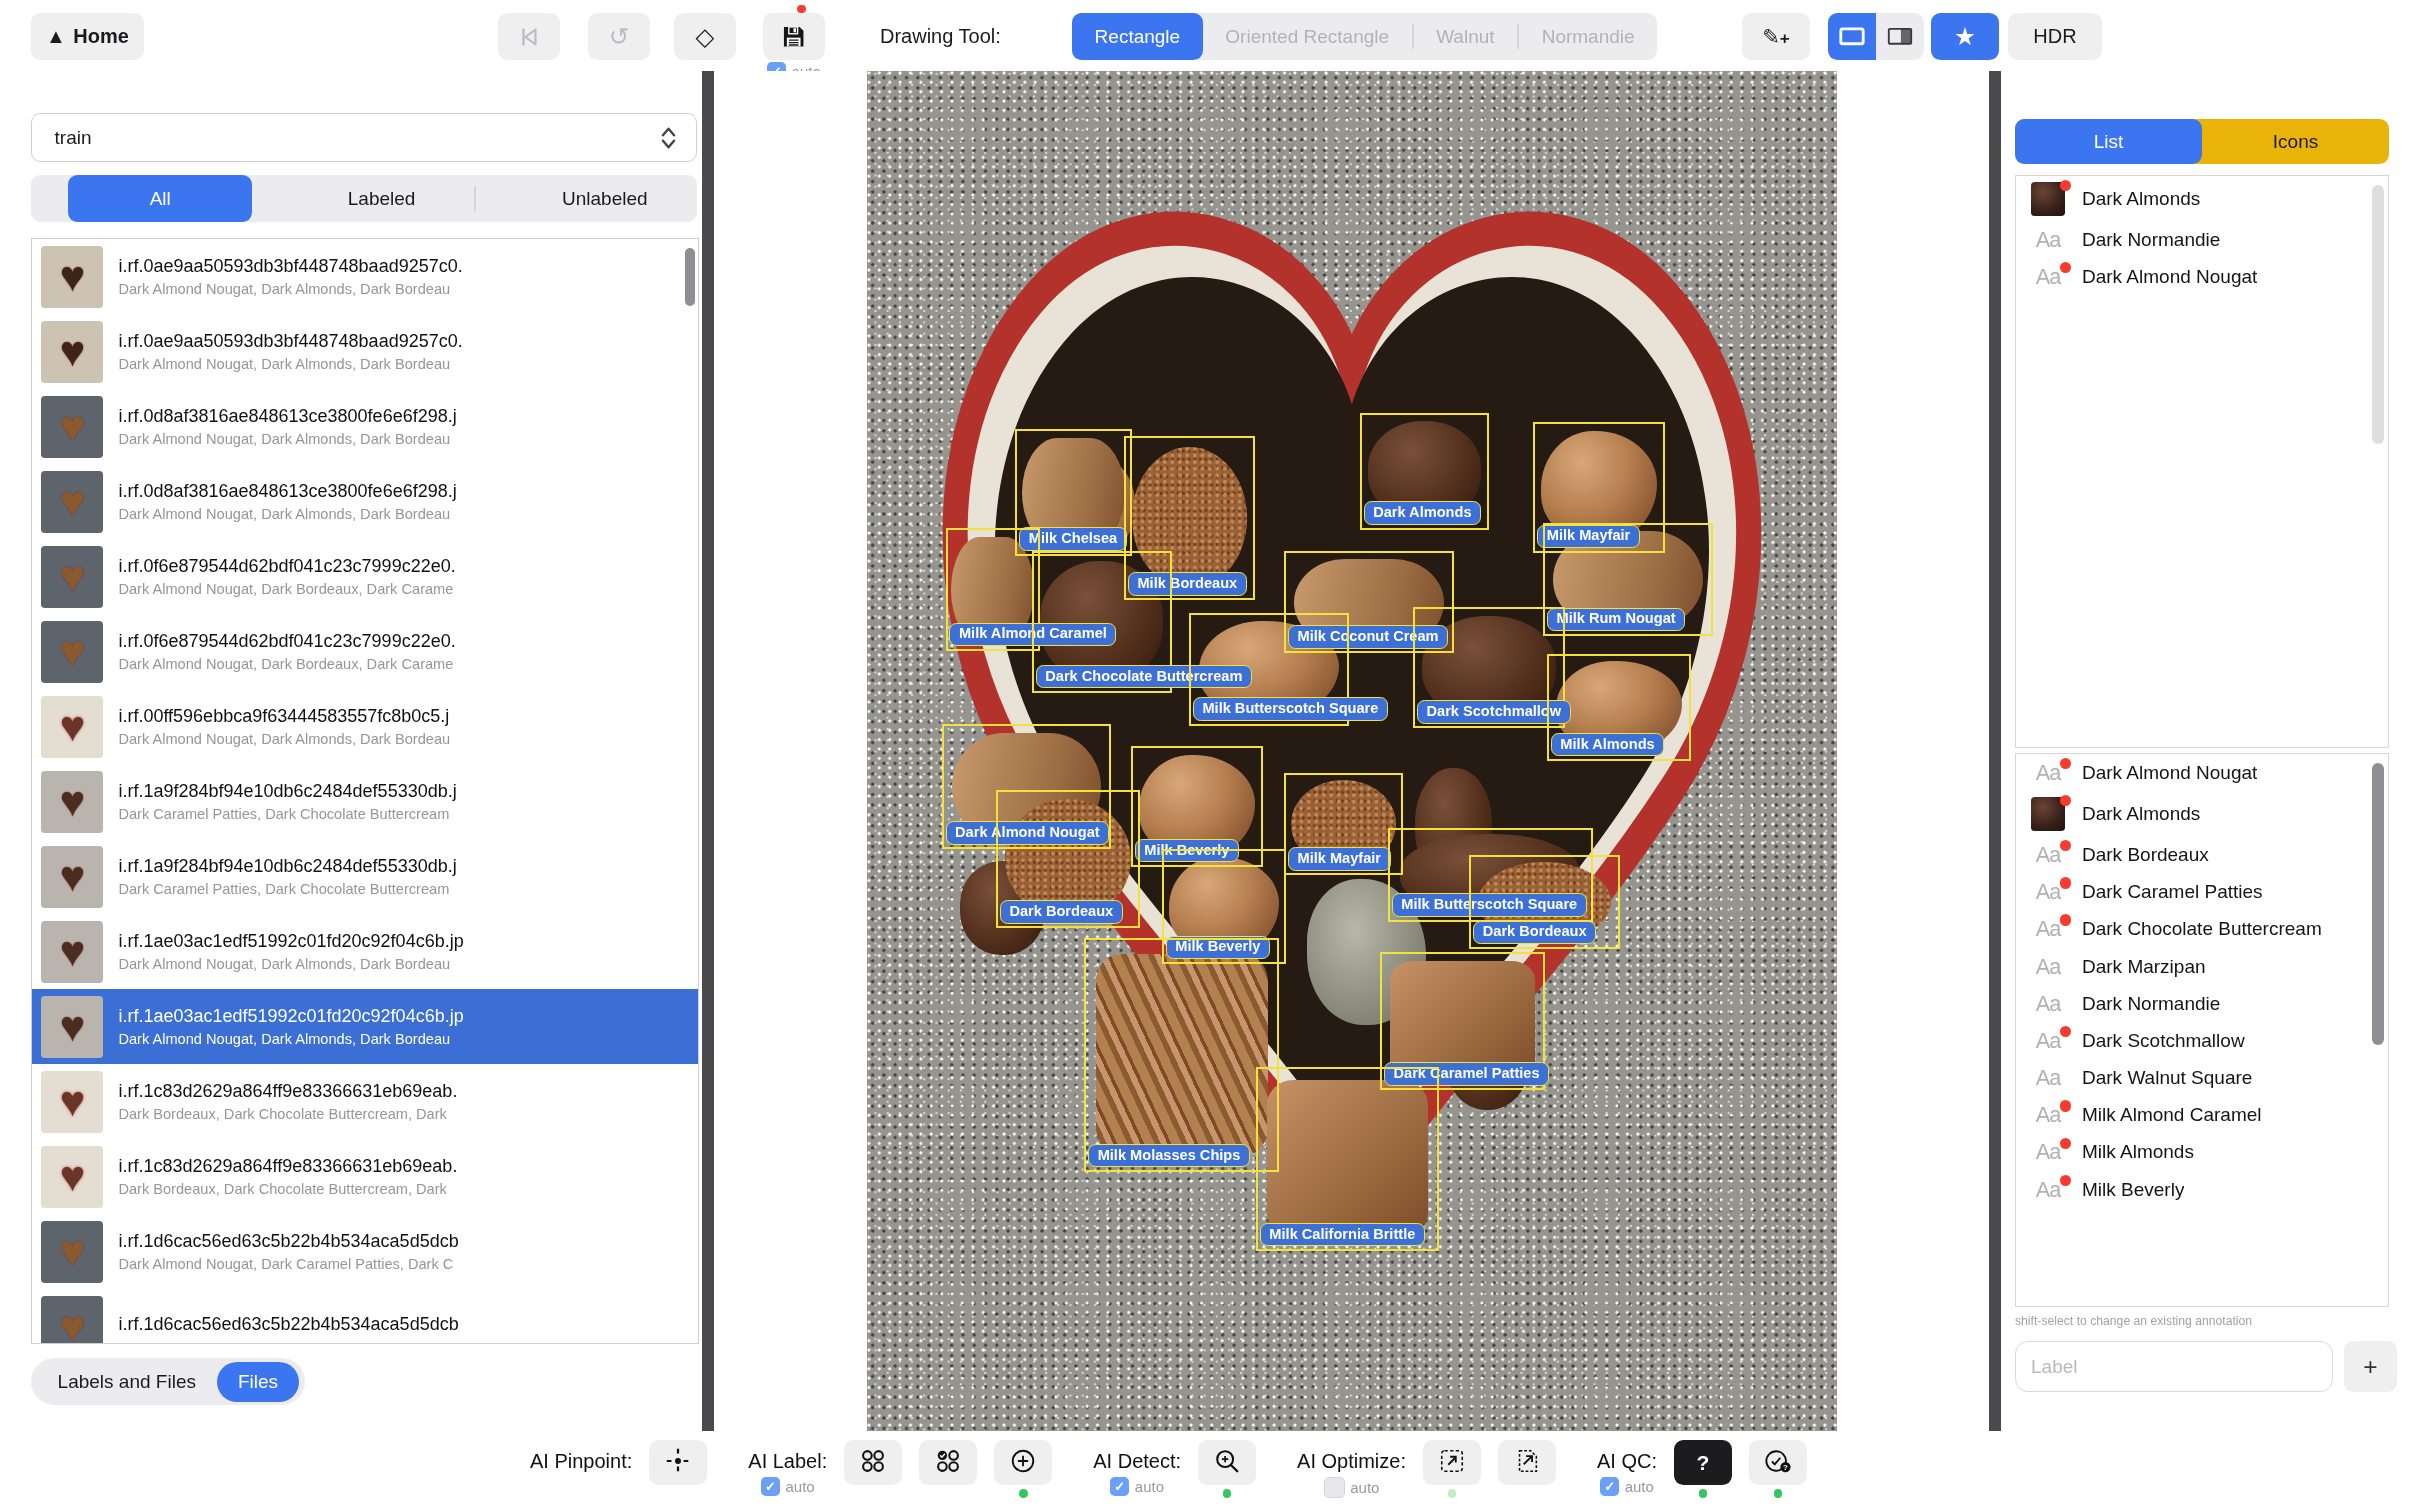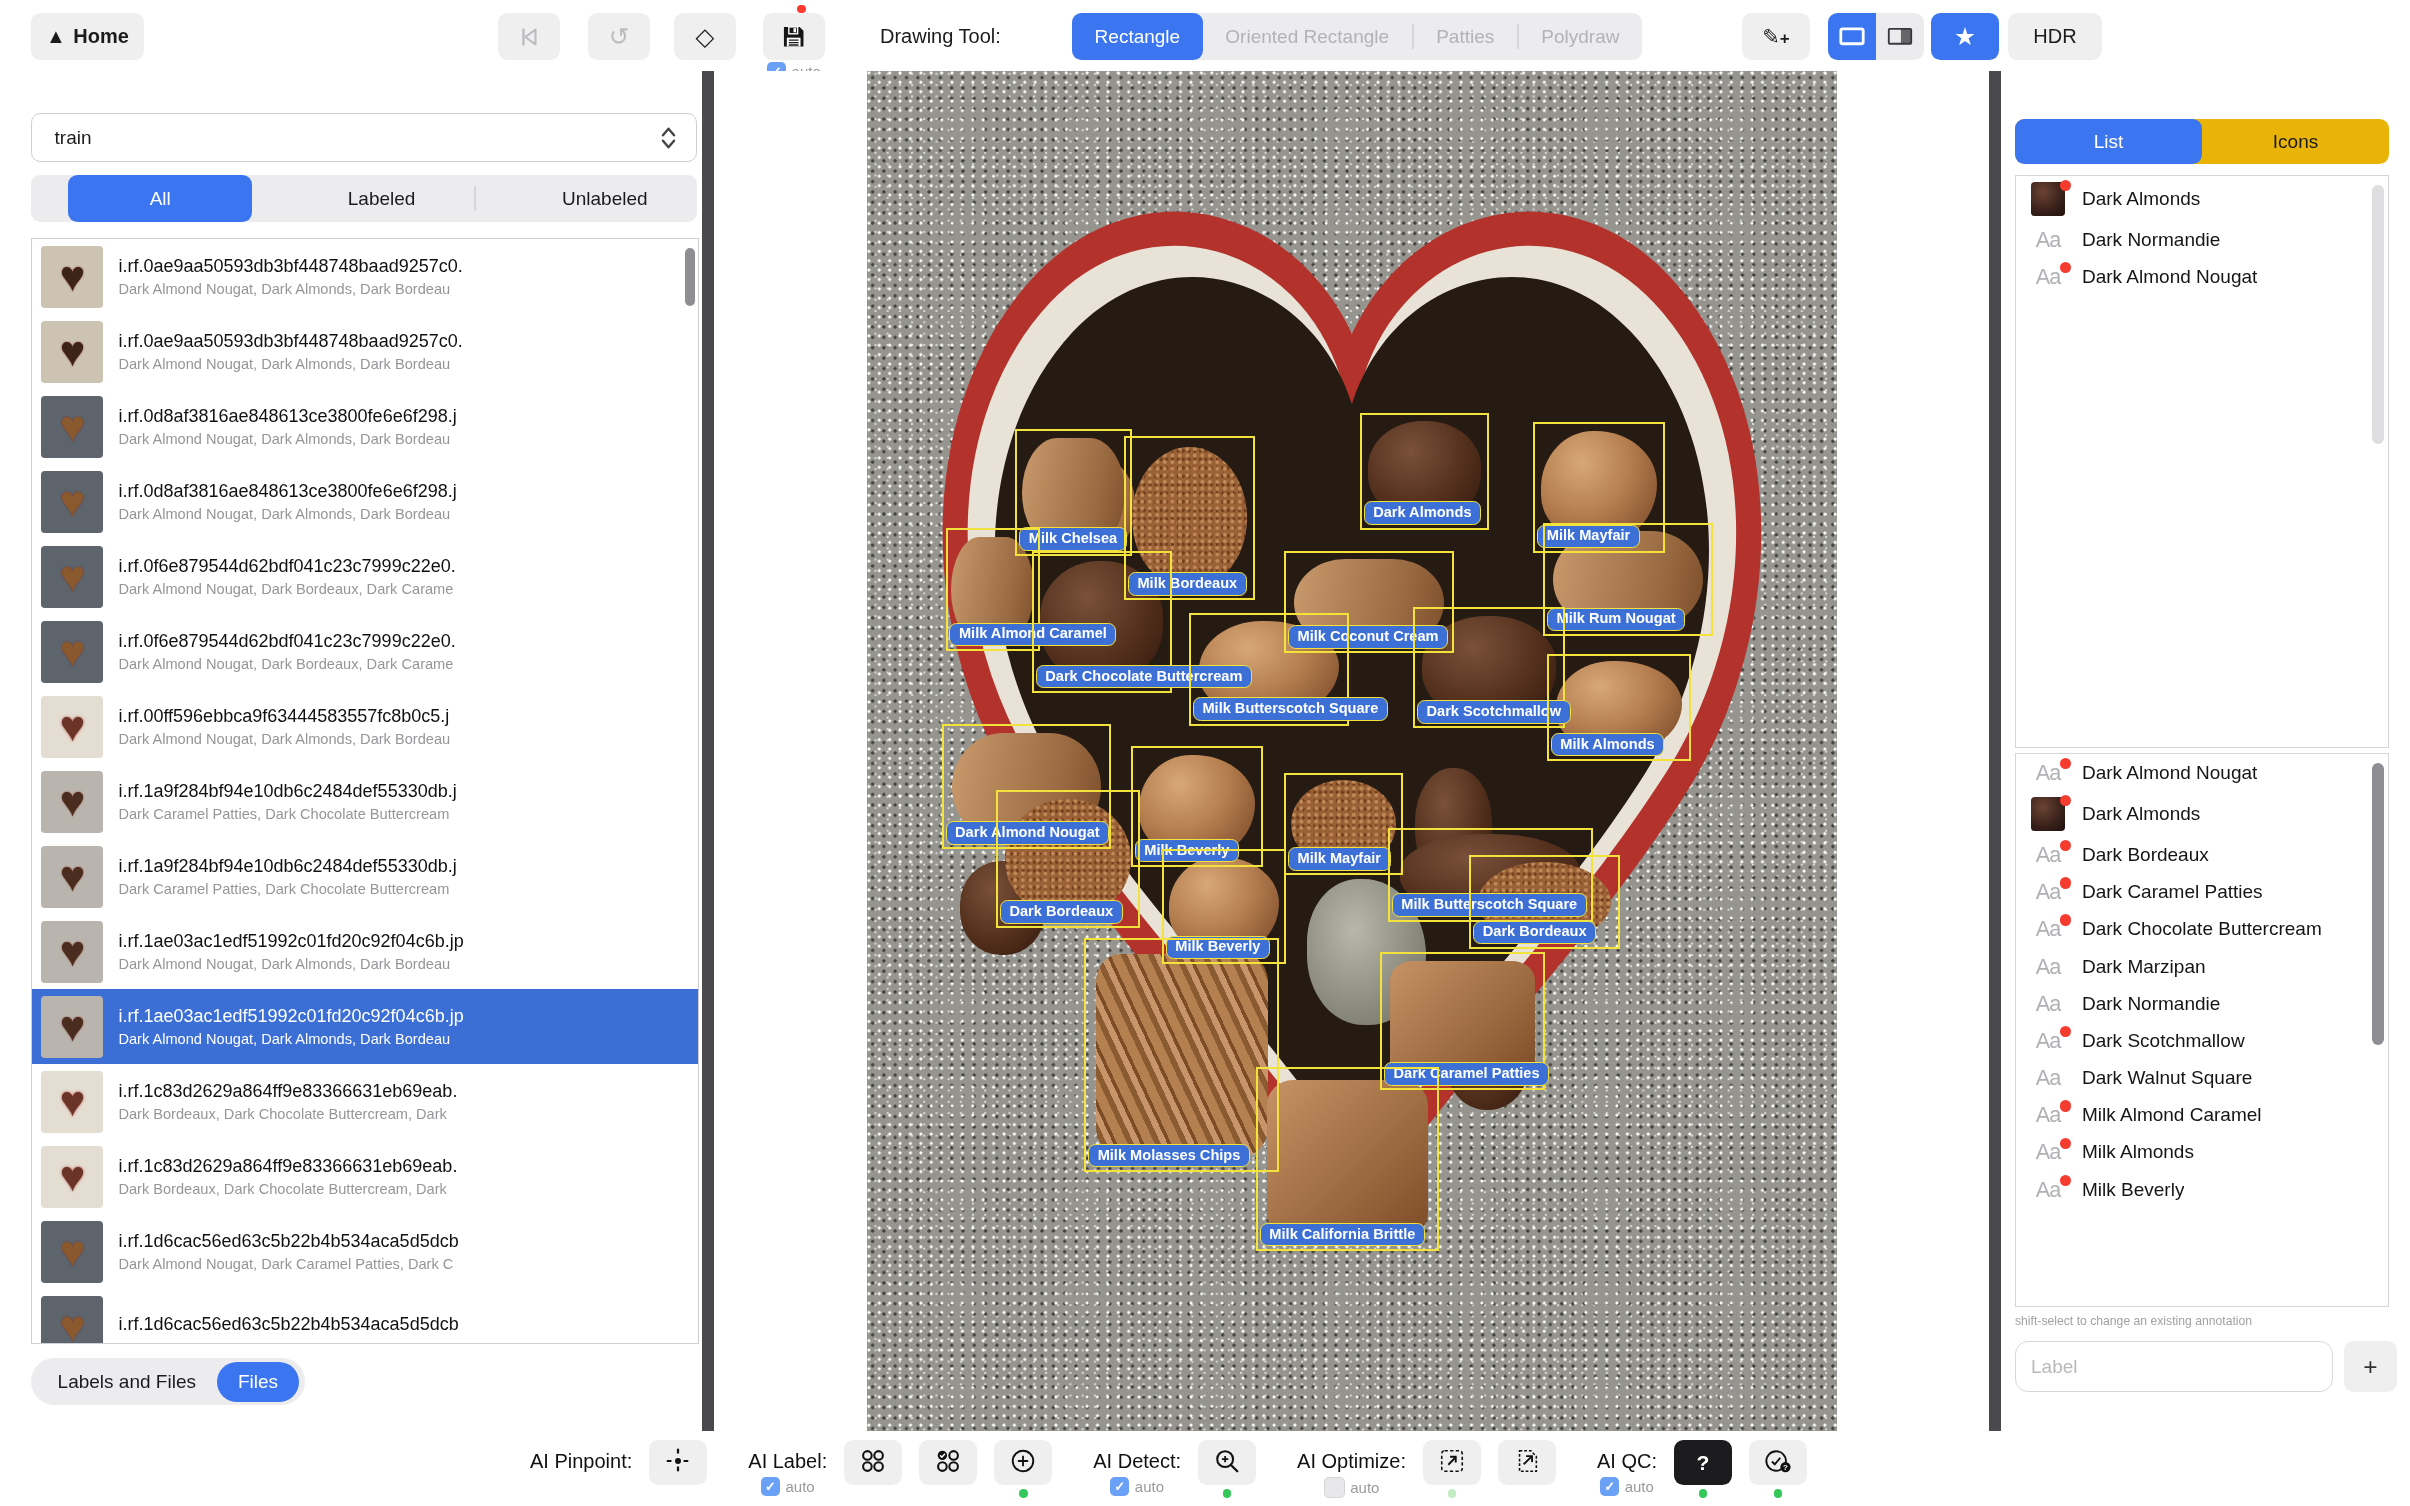--- a/index.html
+++ b/index.html
@@ -135,23 +135,23 @@
   <div class="abs" id="save-dot"></div>
   <div class="abs auto-wrap" id="save-auto">
     <span class="cb on">✓</span>
     <span>auto</span>
   </div>
   <div class="abs" id="drawing-tool-label">Drawing Tool:</div>
   <div class="abs" id="tool-tabs">
       <div class="tool-tab active">Rectangle</div>
       <div class="tool-tab">Oriented Rectangle</div>
       <span class="tool-sep"></span>
-      <div class="tool-tab">Patties</div>
+      <div class="tool-tab">Walnut</div>
       <span class="tool-sep"></span>
-      <div class="tool-tab">Polydraw</div>
+      <div class="tool-tab">Normandie</div>
     </div>
   <div class="btn abs tool-icon-btn" id="pencil-btn">
     <span style="font-size:21px;">✎<b style="font-size:17px;">+</b></span>
   </div>
   <div class="abs" id="rect-toggle">
     <div class="half sel">
       <svg width="28" height="22.6" viewBox="0 0 30 24">
           <rect x="3" y="4" width="24" height="16" rx="2" fill="none" stroke="#fff" stroke-width="3"></rect>
         </svg>
     </div>

